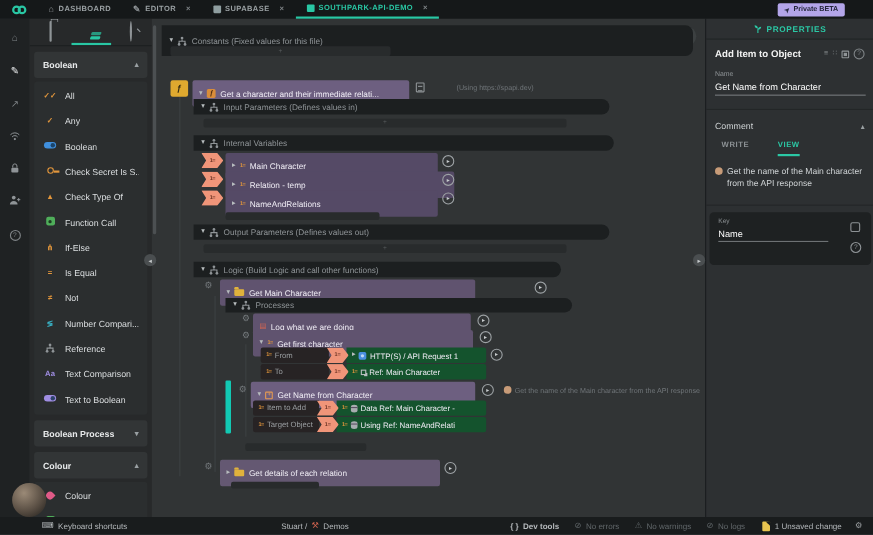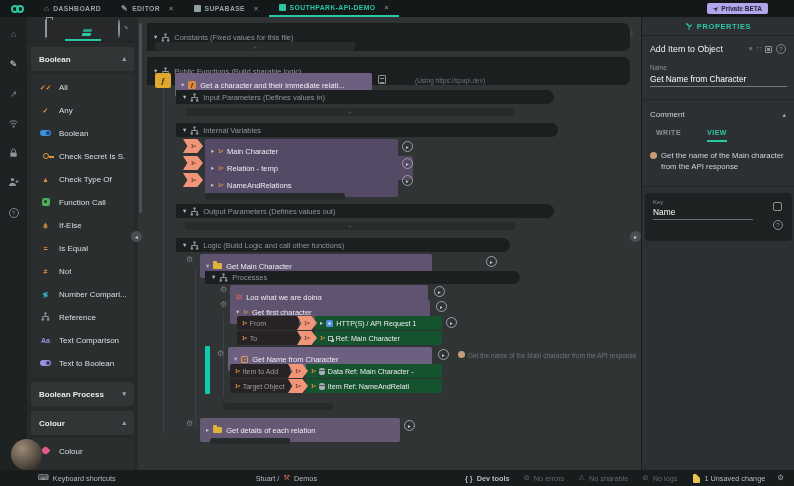--- a/index.html
+++ b/index.html
@@ -119,21 +119,21 @@
   .mi-save::after{content:'';position:absolute;left:1.5px;bottom:0;width:3.5px;height:3px;background:#cfd3d5}
   .mi-person{width:7px;height:7px;border-radius:50%;background:#c79b78;flex:none}
   .handle{position:absolute;width:11px;height:11px;border-radius:50%;background:#4a4e50;color:#c6cacc;font-size:6px;
           display:flex;align-items:center;justify-content:center;z-index:35;cursor:pointer}
 
   
   #props{position:absolute;left:641px;top:17px;width:153px;height:453px;background:#2d3032;border-left:1px solid #1a1d1e}
   .p-head{height:19px;display:flex;align-items:center;justify-content:center;gap:4px;color:#2bc8a5;
           font-size:7.5px;font-weight:bold;letter-spacing:.6px;border-bottom:1px solid #212425}
   .p-title-row{display:flex;align-items:center;margin:8px 8px 0 8px;gap:4px}
-  .p-title{font-size:8.8px;color:#f2f2f2;font-weight:normal;margin-right:auto;white-space:nowrap}
+  .p-title{font-size:8.8px;color:#f2f2f2;font-weight:bold;margin-right:auto;white-space:nowrap}
   .p-ic{color:#8f9497;font-size:6.5px;line-height:1}
   .p-box{width:7px;height:7px;border:1px solid #8f9497;border-radius:1px;position:relative}
   .p-box::after{content:'';position:absolute;left:1px;top:1px;width:2.5px;height:3.5px;background:#8f9497}
   .p-label{font-size:6.3px;color:#8d9295;margin:10px 8px 0 8px}
   .p-input{display:block;background:transparent;border:none;outline:none;border-bottom:1px solid #75797c;
            color:#fff;font-size:8.4px;font-family:"Liberation Sans",sans-serif;width:137px;margin:1px 8px 0 8px;padding:2px 0}
   .p-div{height:1px;background:#232627;margin-top:12px}
   .p-sec{display:flex;align-items:center;margin:10px 8px 0 8px;font-size:8px;color:#cfd3d5}
   .p-sec .sc{margin-left:auto;color:#9aa0a3;font-size:7px}
   .p-tabs{display:flex;gap:26px;margin:10px 0 0 14px;font-size:7px;font-weight:bold;letter-spacing:.5px}
@@ -336,30 +336,20 @@
         <circle class="sf" cx="1.6" cy="6.6" r="1.1"></circle>
         <circle class="sf" cx="6.4" cy="6.6" r="1.1"></circle>
         <path class="st" d="M4 2.5V4M4 4H1.6v2.6M4 4h2.4v2.6"></path>
       </svg>
     <span>Constants (Fixed values for this file)</span>
   </div>
   <div class="stub" style="left:17px;top:25px;width:200px;height:9px">
       <span>+</span>
     </div>
 
-  <div class="hdr" style="left:9px;top:40px;width:483px">
-    <span class="chev">▾</span>
-    <svg width="9" height="9" viewBox="0 0 8 8">
-        <circle class="sf" cx="4" cy="1.4" r="1.1"></circle>
-        <circle class="sf" cx="1.6" cy="6.6" r="1.1"></circle>
-        <circle class="sf" cx="6.4" cy="6.6" r="1.1"></circle>
-        <path class="st" d="M4 2.5V4M4 4H1.6v2.6M4 4h2.4v2.6"></path>
-      </svg>
-    <span>Public Functions (Build sharable logic)</span>
-  </div>
 
   <span class="ybox" style="left:17px;top:56px">
       <span>ƒ</span>
     </span>
   <div class="step bright" style="left:37px;top:56px;width:197px">
     <span class="chev">▾</span>
     <span class="fbox">ƒ</span>
     <span>Get a character and their immediate relati...</span>
   </div>
   <span class="mi-note" style="left:240px;top:58px"></span>
@@ -557,21 +547,21 @@
     <span class="plabel" style="width:60px">
         <i class="mi-list">1=</i>
         <span>Target Object</span>
       </span>
     <span class="pbadge">
         <span>1=</span>
       </span>
     <span class="pvalue" style="width:136px">
         <i class="mi-list">1=</i>
         <span class="mi-db"></span>
-        <span>Item Ref: NameAndRelati</span>
+        <span>Using Ref: NameAndRelati</span>
       </span>
   </div>
 
   <div class="stub" style="left:85px;top:386px;width:110px;height:7px"></div>
 
   <span class="gear" style="left:48px;top:403px">⚙</span>
   <div class="step" style="left:62px;top:401px;width:200px;height:14px;background:#645872">
     <span class="chev">▸</span>
     <span class="mi-folder"></span>
     <span>Get details of each relation</span>
@@ -641,21 +631,21 @@
   <span class="sb-item" style="margin-left:auto;font-weight:bold">
     <span>{ }</span>
     <span>Dev tools</span>
   </span>
   <span class="sb-item sb-dim" style="margin-left:14px">
     <span class="sb-ic">⊘</span>
     <span>No errors</span>
   </span>
   <span class="sb-item sb-dim" style="margin-left:14px">
     <span class="sb-ic">⚠</span>
-    <span>No sharable</span>
+    <span>No warnings</span>
   </span>
   <span class="sb-item sb-dim" style="margin-left:14px">
     <span class="sb-ic">⊘</span>
     <span>No logs</span>
   </span>
   <span class="sb-item" style="margin-left:16px">
     <span class="mi-file"></span>
     <span>1 Unsaved change</span>
   </span>
   <span class="sb-item" style="margin-left:12px;color:#9a9ea1">

